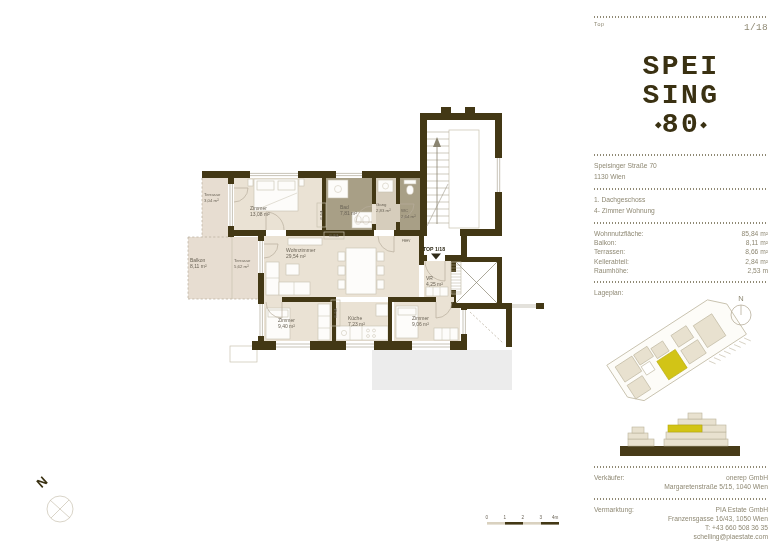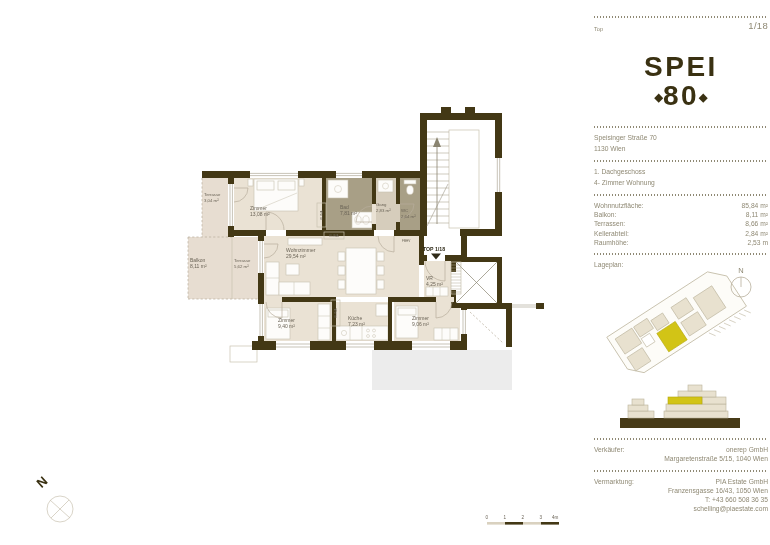--- a/index.html
+++ b/index.html
@@ -4,25 +4,25 @@
 <style>
   html,body{margin:0;padding:0;background:#fff;}
   .page{position:relative;width:770px;height:545px;background:#ffffff;overflow:hidden;
         font-family:"Liberation Sans", sans-serif;color:#8f8974;}
   svg text{font-family:"Liberation Sans", sans-serif;}
 
   
   .panel{position:absolute;left:594px;top:13px;width:174px;font-size:6.7px;line-height:1.55;}
   .dots{height:2px;width:100%;margin:3px 0;
         background-image:repeating-linear-gradient(90deg,#8f8974 0,#8f8974 1.1px,transparent 1.1px,transparent 3px);}
-  .head{display:flex;justify-content:space-between;align-items:flex-end;height:13px;}
+  .head{display:flex;justify-content:space-between;height:13px;font-family:Liberation Mono, monospace;}
   .head .top-label{font-size:5.6px;}
   .head .page-num{font-size:9.5px;letter-spacing:.3px;}
   .logo{margin-top:18px;margin-bottom:14px;text-align:center;color:#3a3112;
-        font-weight:bold;font-size:28px;line-height:29px;letter-spacing:2.5px;}
+        font-weight:bold;font-size:28px;line-height:29px;letter-spacing:2.5px;font-family:Liberation Mono, monospace;}
   .logo .dia{font-size:11px;vertical-align:0.32em;letter-spacing:0;}
   .blk{padding:2px 0 3px 0;}
   .mrow{display:flex;justify-content:space-between;line-height:9.2px;}
   .lage{padding-top:2px;position:relative;}
   .lage .compass{position:absolute;right:14px;top:6px;}
   .contact{position:relative;padding:2px 0 3px 0;}
   .contact .clabel{position:absolute;left:0;top:2px;}
   .contact .clines{text-align:right;line-height:9.2px;}
 
   
@@ -363,20 +363,21 @@
 
   <div class="panel">
     <div class="dots"></div>
     <div class="head">
       <span class="top-label">Top</span>
       <span class="page-num">1/18</span>
     </div>
 
     <div class="logo">
       <div>SPEI</div>
+      <div>SING</div>
       <div><span class="dia">◆</span><span>80</span><span class="dia">◆</span></div>
     </div>
 
     <div class="dots"></div>
     <div class="blk">
       <div>Speisinger Straße 70</div>
       <div>1130 Wien</div>
     </div>
 
     <div class="dots"></div>

